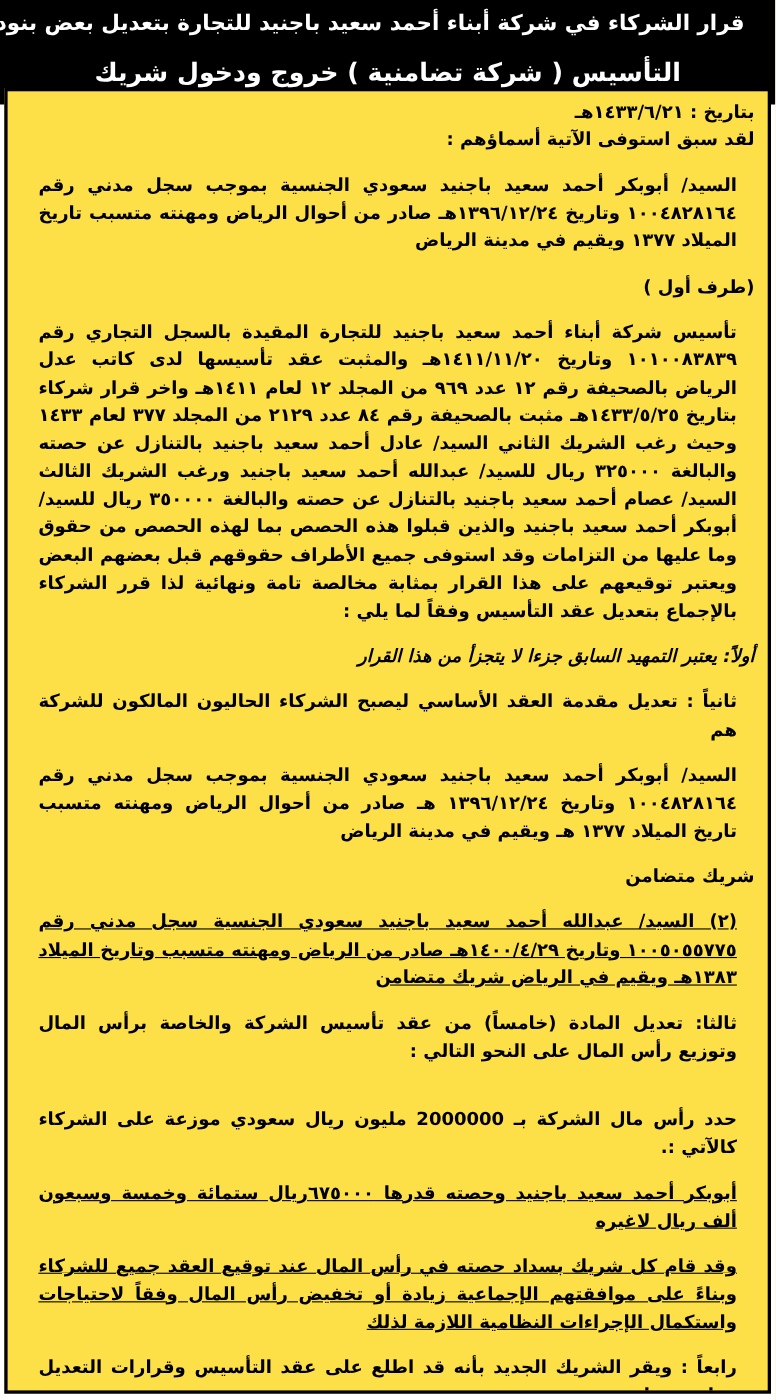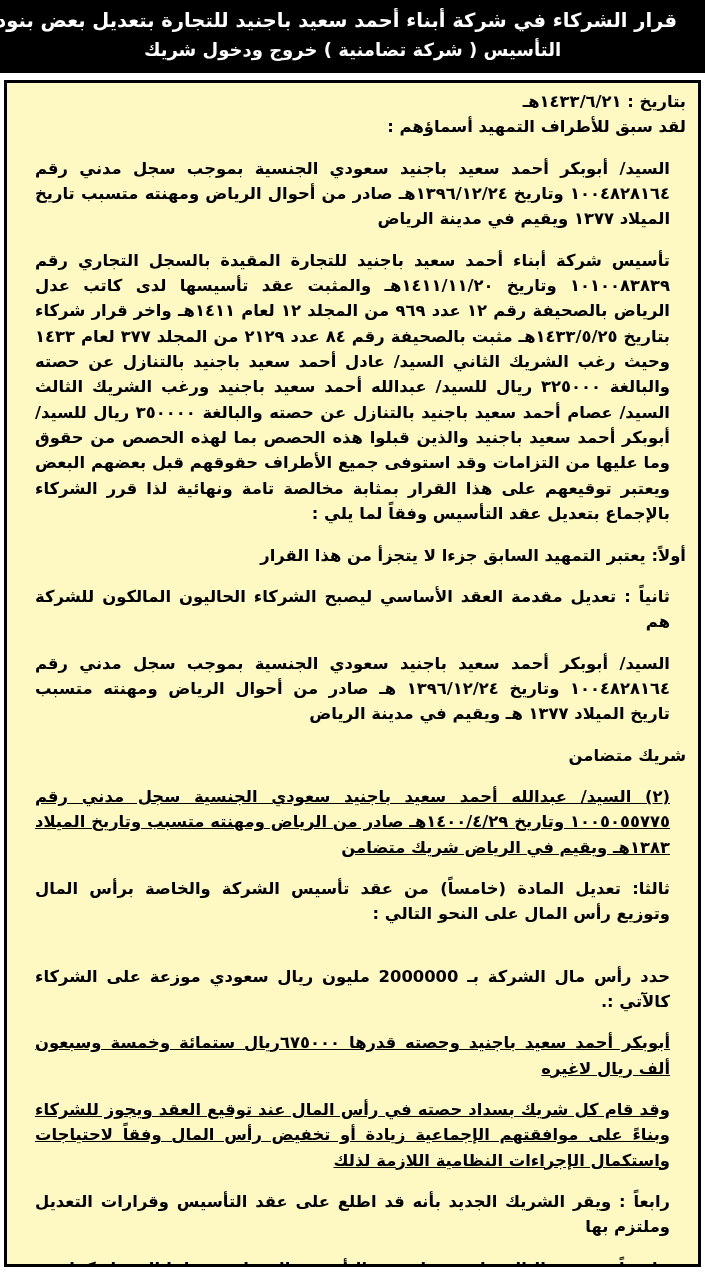--- a/index.html
+++ b/index.html
@@ -30,32 +30,33 @@
     text-align: center;
   }
   .header-title-line {
     font-size: 19.5px;
     font-weight: bold;
     line-height: 1.55;
     letter-spacing: 0px;
     white-space: nowrap;
   }
   .header-title-line.l2 {
-    font-size: 18px;
+    font-size: 23px;
+    margin-top: 14px;
   }
 
   
   .frame {
     position: absolute;
     top: 80px;
     left: 4px;
     right: 4px;
     bottom: 6px;
     border: 3px solid #000000;
-    background: #fef9c3;
+    background: #fde047;
     box-sizing: border-box;
     padding: 6px 12px 0 12px;
     overflow: hidden;
   }
 
   .body-text {
     color: #000000;
     font-size: 16.4px;
     font-weight: bold;
     line-height: 1.545;
@@ -75,20 +76,21 @@
     text-align-last: right;
     margin: 16px;
   }
 
   
   .jline {
     display: flex;
     justify-content: space-between;
     align-items: baseline;
     white-space: nowrap;
+    font-style: italic;
   }
   .jline > span { display: inline-block; }
 
   
   .squeeze { letter-spacing: -0.6px; text-decoration: underline; }
 
   .spacer-sm { height: 5px; }
 </style>
 </head>
 <body>
@@ -97,44 +99,45 @@
 
   <div class="header-band">
     <div class="header-title-line">قرار الشركاء في شركة أبناء أحمد سعيد باجنيد للتجارة  بتعديل بعض بنود عقد</div>
     <div class="header-title-line l2">التأسيس ( شركة تضامنية ) خروج ودخول شريك</div>
   </div>
 
   <div class="frame">
     <div class="body-text">
 
       <div class="line lt">بتاريخ : ١٤٣٣/٦/٢١هـ</div>
-      <div class="line lt">لقد سبق للأطراف التمهيد أسماؤهم :</div>
+      <div class="line lt">لقد سبق استوفى الآتية أسماؤهم :</div>
 
       <p class="para">السيد/  أبوبكر أحمد سعيد باجنيد سعودي الجنسية بموجب سجل مدني رقم ١٠٠٤٨٢٨١٦٤ وتاريخ ١٣٩٦/١٢/٢٤هـ صادر من أحوال الرياض ومهنته متسبب تاريخ الميلاد ١٣٧٧ ويقيم في مدينة الرياض</p>
+      <div class="line lt">(طرف أول )</div>
 
 
       <p class="para">تأسيس شركة أبناء أحمد سعيد باجنيد للتجارة المقيدة بالسجل التجاري رقم ١٠١٠٠٨٣٨٣٩ وتاريخ ١٤١١/١١/٢٠هـ والمثبت عقد تأسيسها لدى كاتب عدل الرياض بالصحيفة رقم ١٢ عدد ٩٦٩ من المجلد ١٢ لعام ١٤١١هـ واخر قرار شركاء بتاريخ ١٤٣٣/٥/٢٥هـ مثبت بالصحيفة رقم ٨٤ عدد ٢١٢٩ من المجلد ٣٧٧ لعام ١٤٣٣ وحيث رغب الشريك الثاني السيد/ عادل أحمد سعيد باجنيد بالتنازل عن حصته والبالغة ٣٢٥٠٠٠ ريال للسيد/ عبدالله أحمد سعيد باجنيد ورغب الشريك الثالث السيد/ عصام أحمد سعيد باجنيد بالتنازل عن حصته والبالغة ٣٥٠٠٠٠ ريال للسيد/ أبوبكر أحمد سعيد باجنيد والذين قبلوا هذه الحصص بما لهذه الحصص من حقوق وما عليها من التزامات وقد استوفى جميع الأطراف حقوقهم قبل بعضهم البعض ويعتبر توقيعهم على هذا القرار بمثابة مخالصة تامة ونهائية لذا قرر الشركاء بالإجماع بتعديل عقد التأسيس وفقاً لما يلي :</p>
 
       <div class="jline">
         <span>أولاً: يعتبر التمهيد السابق جزءا لا يتجزأ من هذا القرار</span>
       </div>
 
       <p class="para">ثانياً : تعديل مقدمة العقد الأساسي ليصبح الشركاء الحاليون المالكون للشركة هم</p>
       <p class="para">السيد/ أبوبكر أحمد سعيد باجنيد سعودي الجنسية بموجب سجل مدني رقم ١٠٠٤٨٢٨١٦٤ وتاريخ ١٣٩٦/١٢/٢٤ هـ صادر من أحوال الرياض ومهنته متسبب تاريخ الميلاد ١٣٧٧ هـ ويقيم في مدينة الرياض</p>
       <div class="line lt">شريك متضامن</div>
 
       <p class="para squeeze">(٢) السيد/ عبدالله أحمد سعيد باجنيد سعودي الجنسية سجل مدني رقم ١٠٠٥٠٥٥٧٧٥ وتاريخ ١٤٠٠/٤/٢٩هـ صادر من الرياض ومهنته متسبب وتاريخ الميلاد ١٣٨٣هـ ويقيم في الرياض  شريك متضامن</p>
 
       <p class="para">ثالثا: تعديل المادة (خامساً) من عقد تأسيس الشركة والخاصة برأس المال وتوزيع رأس المال على النحو التالي :</p>
 
       <div class="spacer-sm"></div>
 
       <p class="para">حدد رأس مال الشركة بـ 2000000 مليون ريال سعودي موزعة على الشركاء كالآتي :.</p>
       <p class="para squeeze">أبوبكر أحمد سعيد باجنيد وحصته قدرها ٦٧٥٠٠٠ريال ستمائة وخمسة وسبعون ألف ريال لاغيره</p>
-      <p class="para squeeze">وقد قام كل شريك بسداد حصته في رأس المال عند توقيع العقد ويجوز للشركاء وبناءً على موافقتهم الإجماعية زيادة أو تخفيض رأس المال وفقاً لاحتياجات واستكمال الإجراءات النظامية اللازمة لذلك</p>
+      <p class="para squeeze">وقد قام كل شريك بسداد حصته في رأس المال عند توقيع العقد جميع للشركاء وبناءً على موافقتهم الإجماعية زيادة أو تخفيض رأس المال وفقاً لاحتياجات واستكمال الإجراءات النظامية اللازمة لذلك</p>
 
       <p class="para">رابعاً : ويقر الشريك الجديد بأنه قد اطلع على عقد التأسيس وقرارات التعديل وملتزم بها</p>
       <p class="para">خامساً : تبقى بالتالي باقي مواد عقد التأسيس التي لم يشملها التعديل كما هي عليه دون تعديل</p>
       <p class="para">سادساً : حرر هذا القرار من (٣) نسخ استلم كل شريك نسخة منه للعمل بموجبه والنسخ الأخرى لتقديمها للجهات المختصة لاستكمال الإجراءات النظامية وعليه جرى التوقيع</p>
 
     </div>
   </div>
 
 </div>
 

